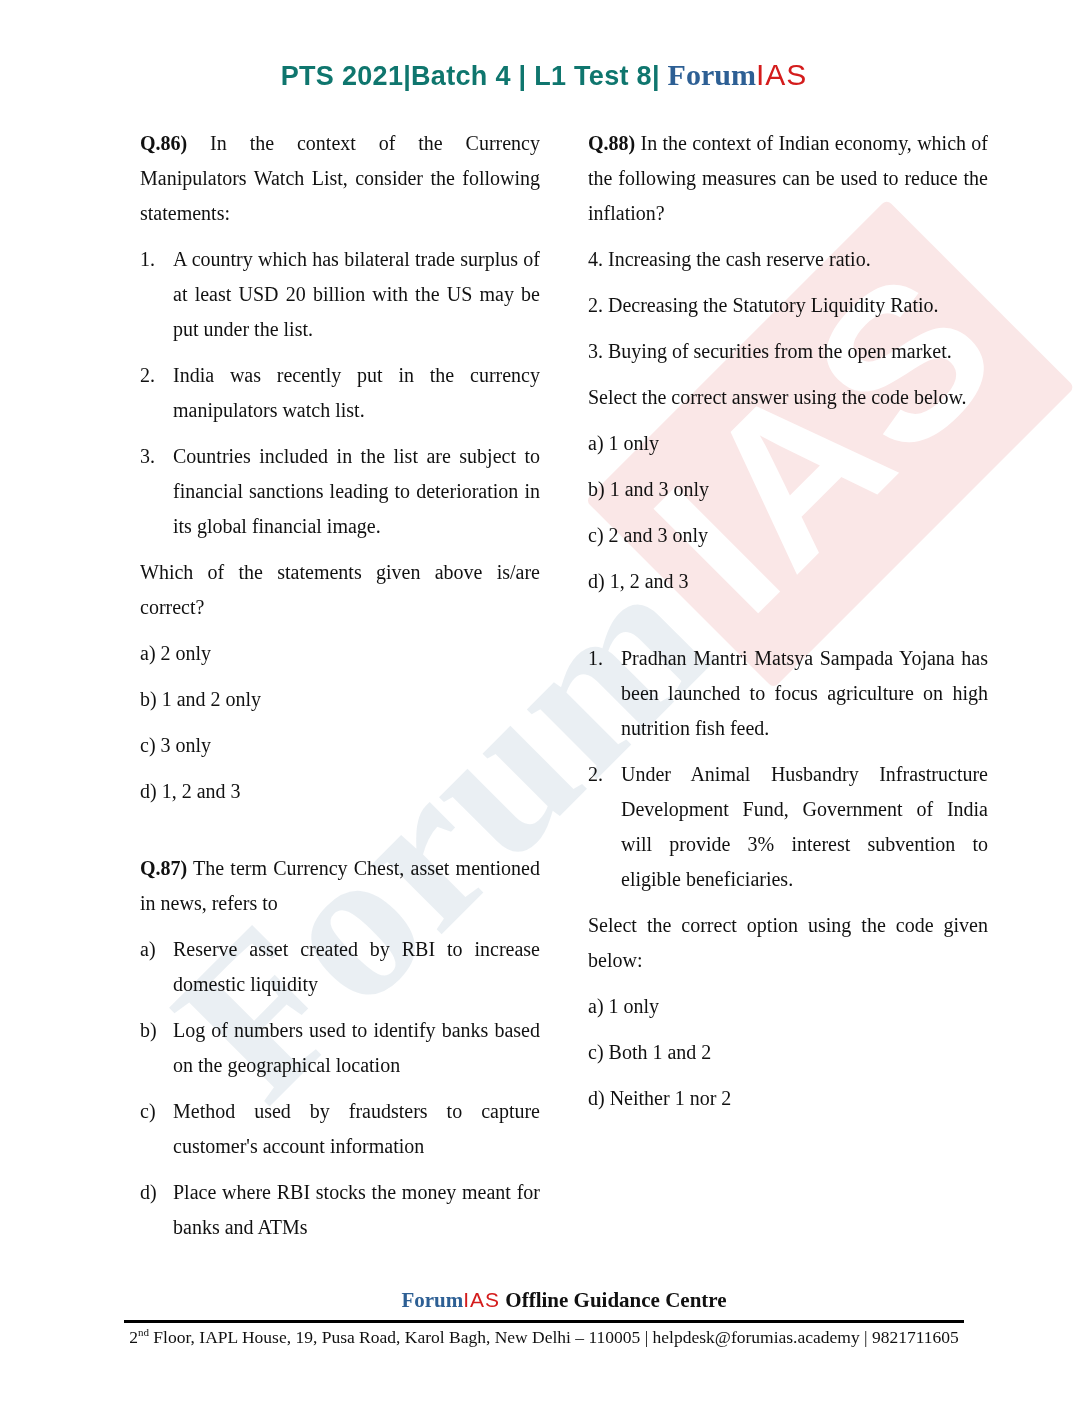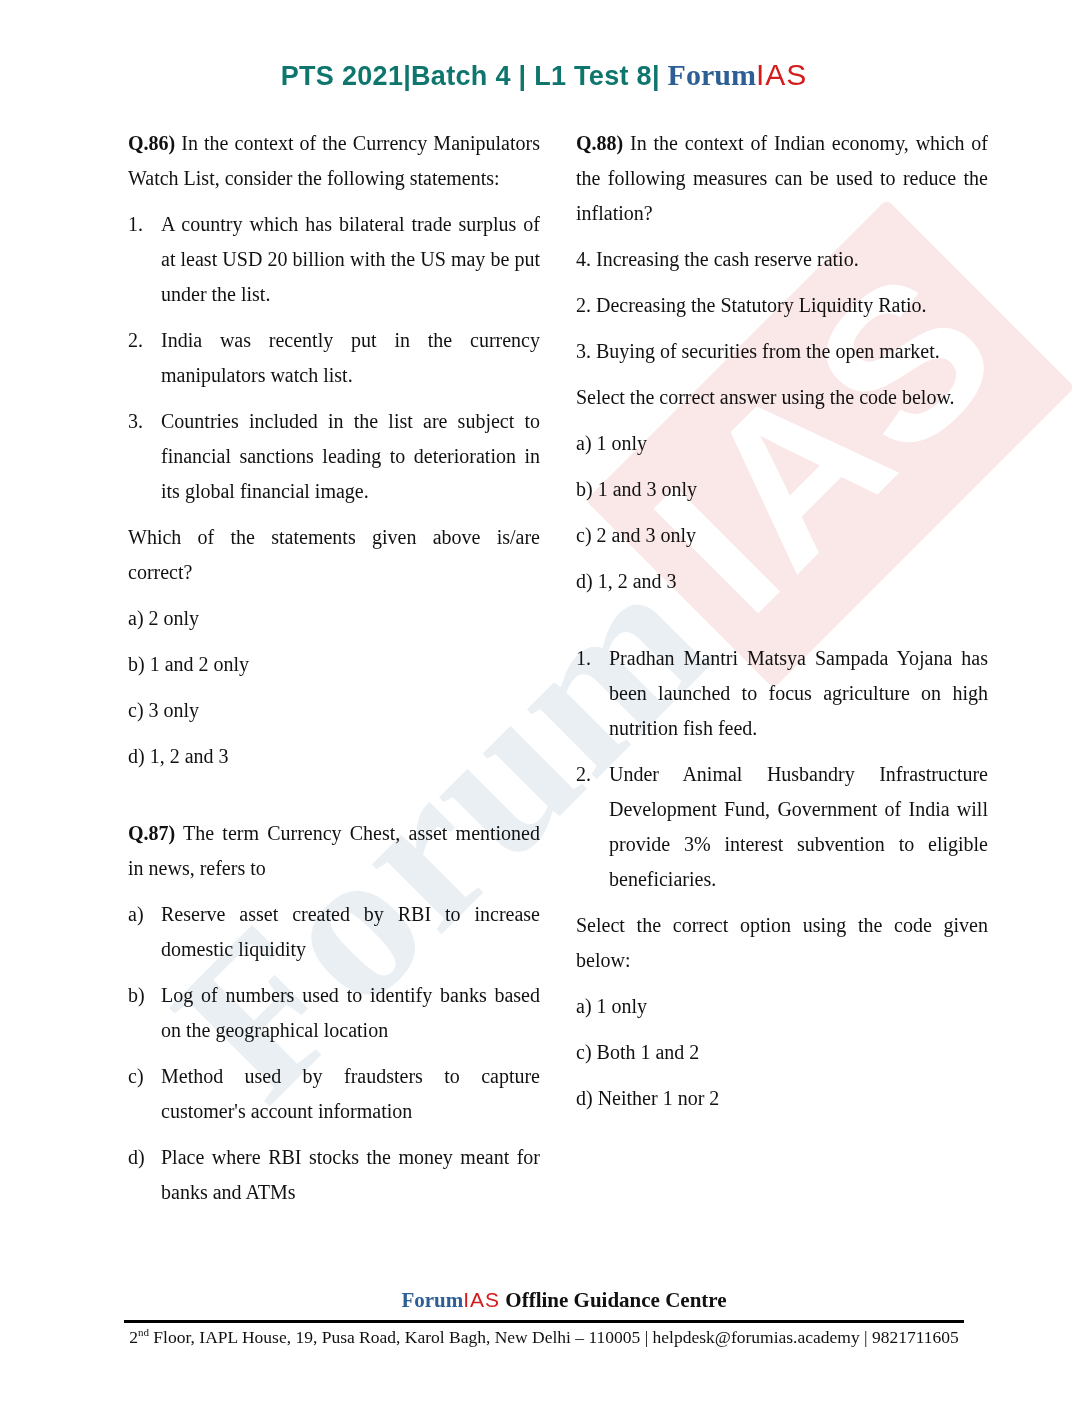--- a/index.html
+++ b/index.html
@@ -45,21 +45,21 @@
   .logo-ias {
     font-family:"Liberation Sans", sans-serif; font-weight:500;
     font-size:30px; color:#d41c1c; letter-spacing:1px;
   }
 
   
   .content {
     position:absolute; top:126px; left:128px; z-index:1;
     display:flex; gap:36px; width:860px;
   }
-  .col { width:412px; }
+  .col { width:412px;margin-left:12px; }
   .question + .question { margin-top:42px; }
 
   .para, .opt, .hang { font-size:20px; line-height:35px; margin:0 0 11px; }
   .para { text-align:justify; }
   .opt  { text-align:left; }
   .qno  { font-weight:bold; }
   .hang { display:flex; }
   .hlabel { flex:0 0 33px; }
   .htext  { flex:1 1 auto; text-align:justify; }
 

